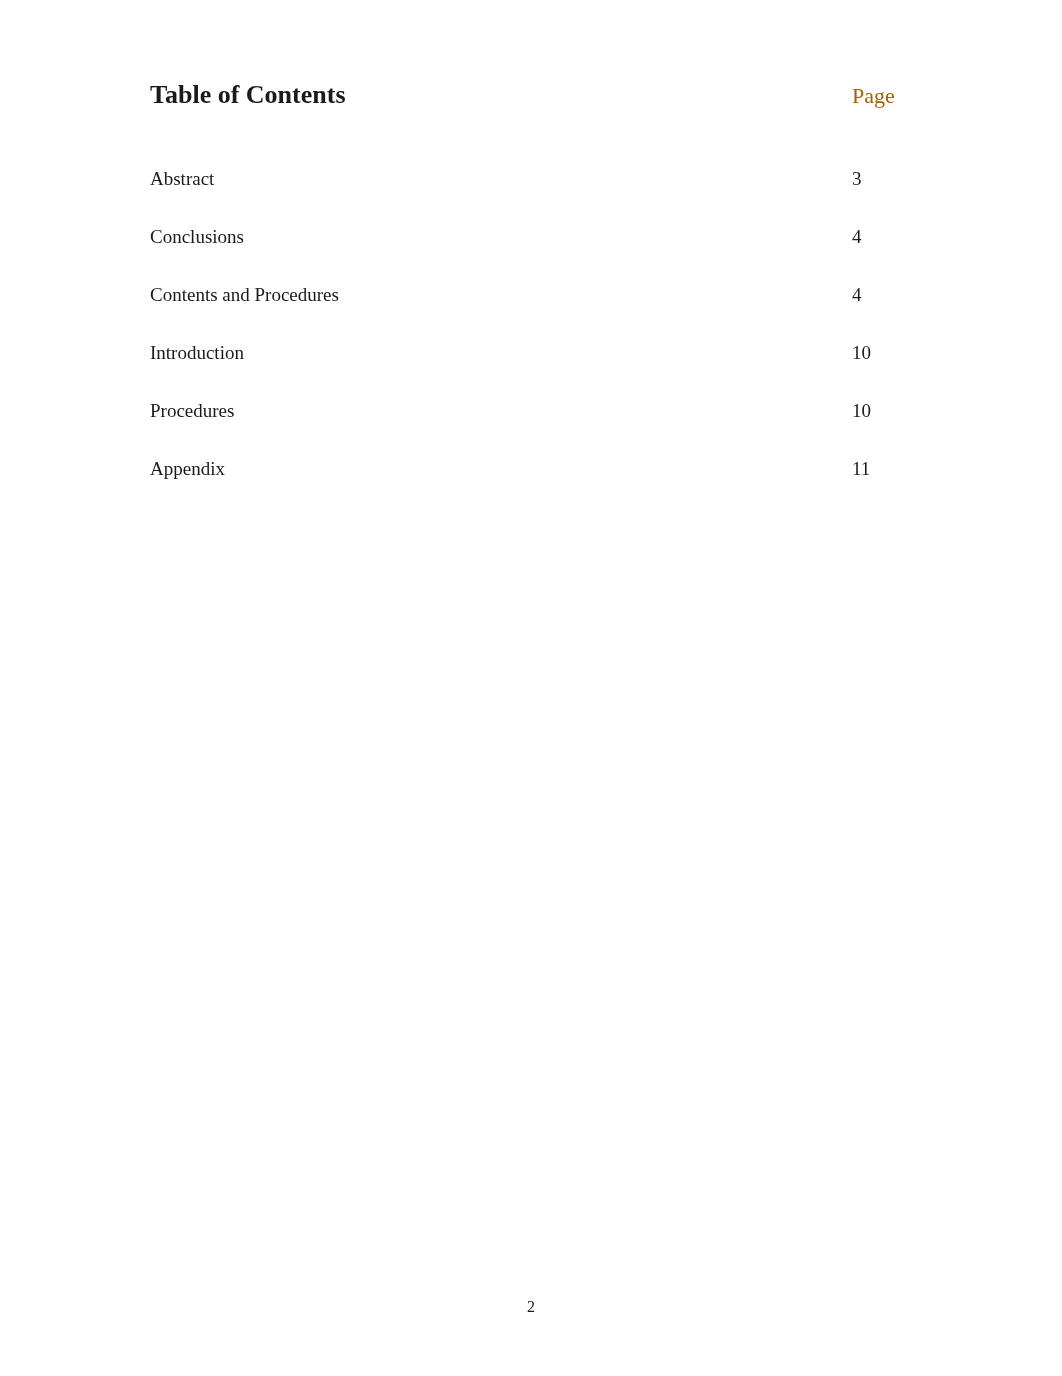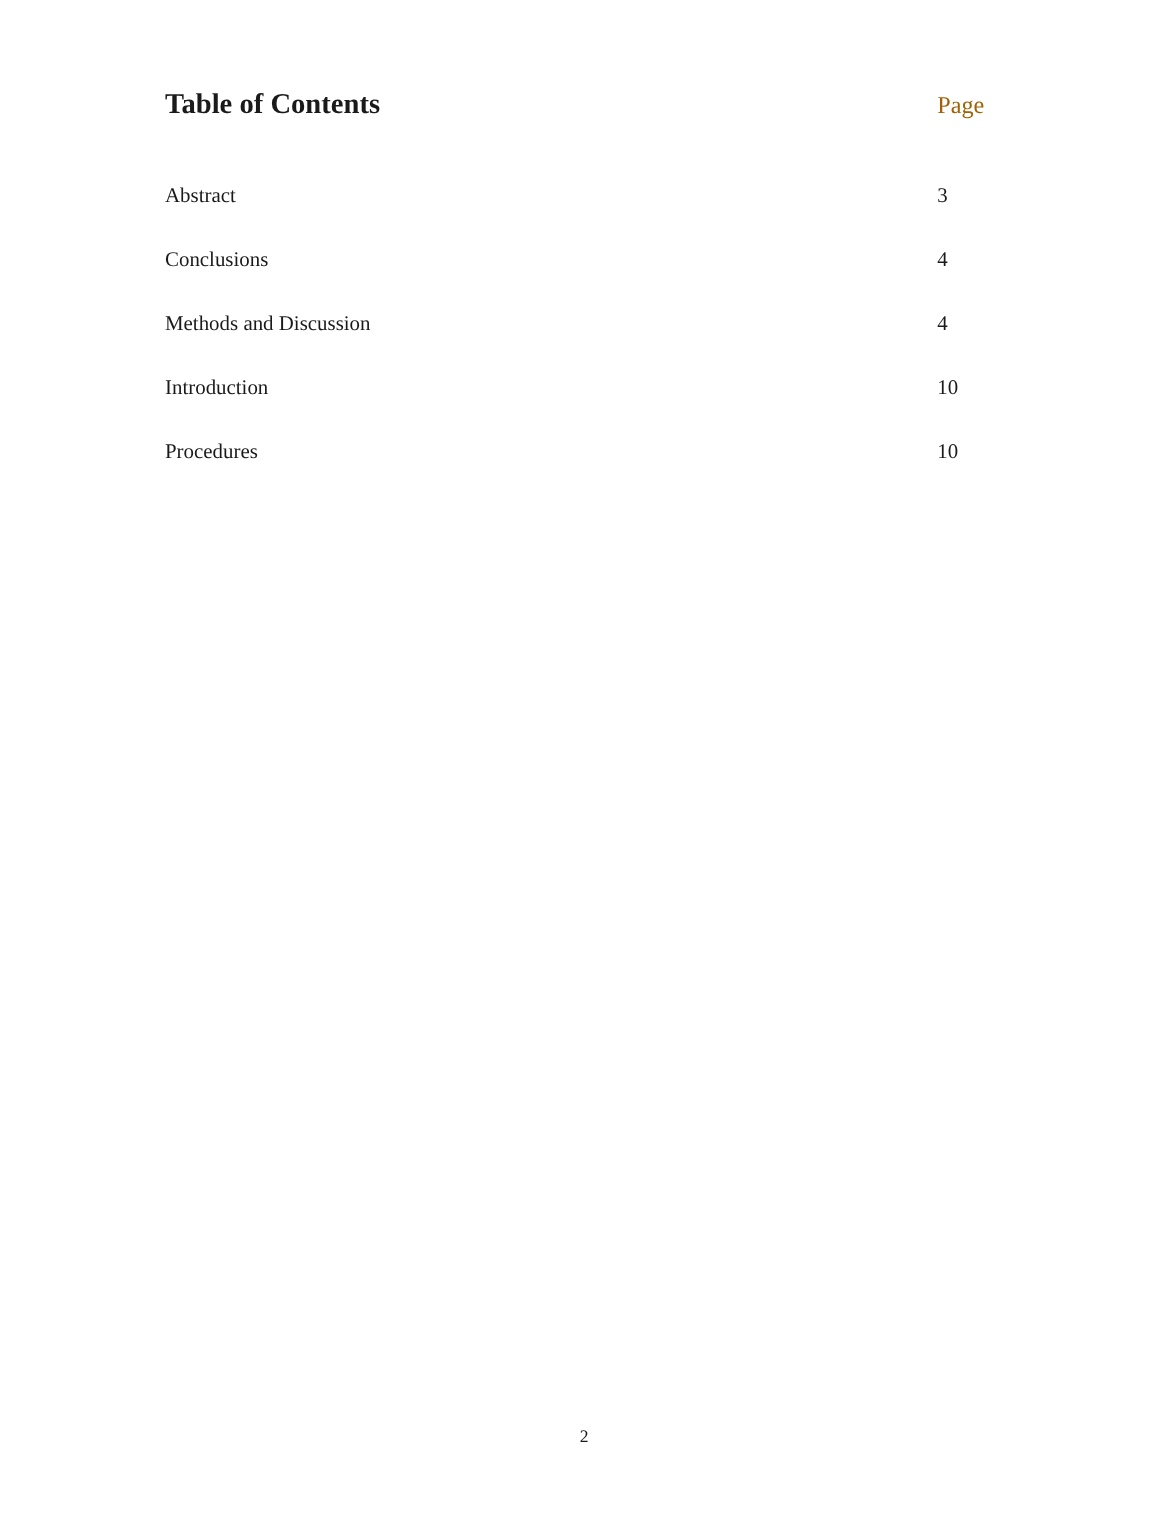--- a/index.html
+++ b/index.html
@@ -94,28 +94,32 @@
   <div class="toc-entries">
   <div class="toc-row">
         <span class="toc-entry-title">Abstract</span>
         <span class="toc-entry-page">3</span>
       </div>
       <div class="toc-row">
         <span class="toc-entry-title">Conclusions</span>
         <span class="toc-entry-page">4</span>
       </div>
       <div class="toc-row">
-        <span class="toc-entry-title">Methods and Discussion</span>
+        <span class="toc-entry-title">Contents and Procedures</span>
         <span class="toc-entry-page">4</span>
       </div>
       <div class="toc-row">
         <span class="toc-entry-title">Introduction</span>
         <span class="toc-entry-page">10</span>
       </div>
       <div class="toc-row">
         <span class="toc-entry-title">Procedures</span>
         <span class="toc-entry-page">10</span>
       </div>
+      <div class="toc-row">
+        <span class="toc-entry-title">Appendix</span>
+        <span class="toc-entry-page">11</span>
+      </div>
     </div>
 
   <div class="page-number">2</div>
 
 </div>
 
 </body></html>

